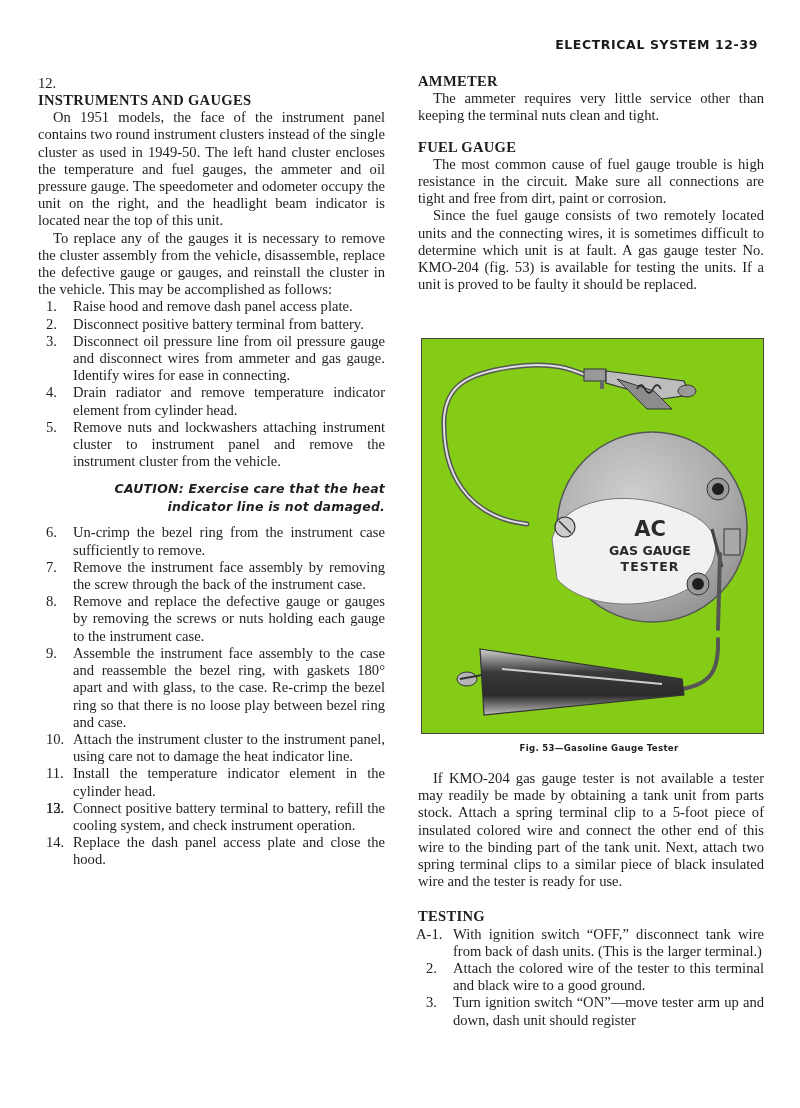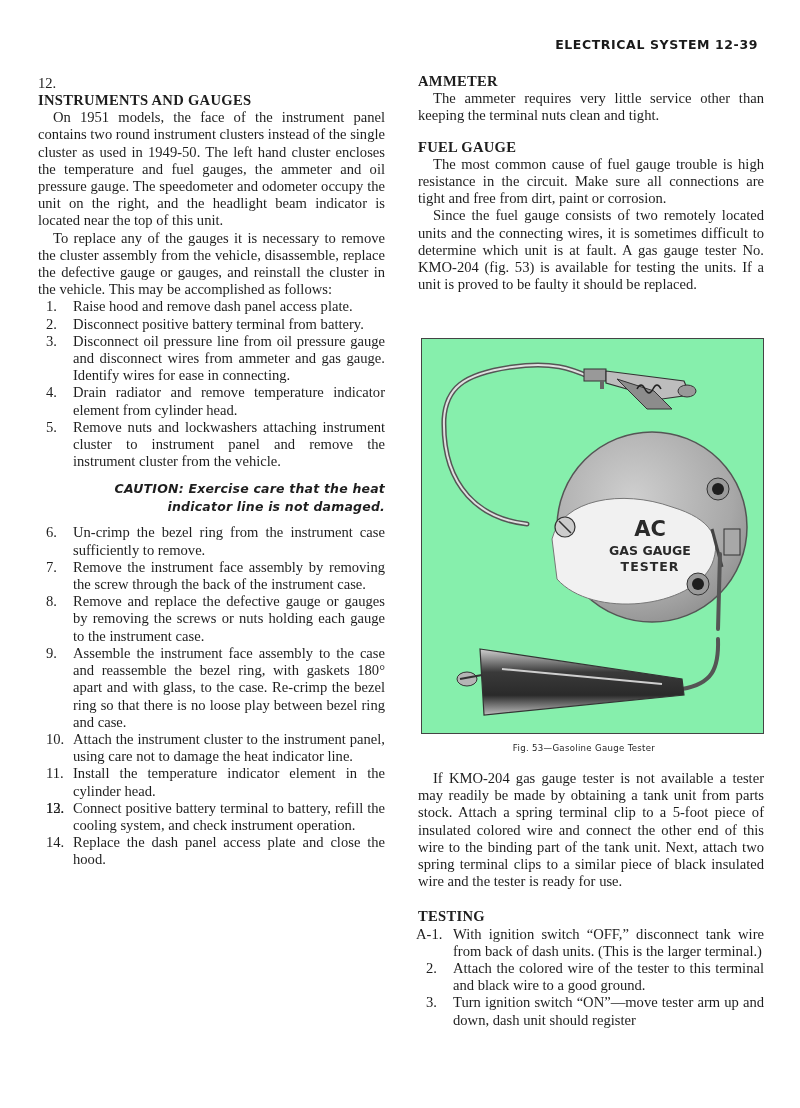--- a/index.html
+++ b/index.html
@@ -25,26 +25,26 @@
   .list li .num { position: absolute; left: 8px; width: 28px; }
 
   .caution {
     font-family: "DejaVu Sans", sans-serif; font-weight: bold; font-style: italic;
     font-size: 12.5px; line-height: 18px; margin: 10px 0 8px 40px; text-align: right;
     letter-spacing: 0.2px;
   }
 
   .figure {
     position: absolute; left: 421px; top: 338px; width: 341px; height: 394px;
-    border: 1.5px solid #444; background: #86efac;
+    border: 1.5px solid #444; background: #84cc16;
   }
   .figure svg { width: 100%; height: 100%; display: block; }
   .fig-caption {
-    position: absolute; left: 412px; top: 743px; width: 344px; text-align: center;
-    font-family: "DejaVu Sans", sans-serif; font-weight: normal; font-size: 8.6px; letter-spacing: 0.3px;
+    position: absolute; left: 427px; top: 743px; width: 344px; text-align: center;
+    font-family: "DejaVu Sans", sans-serif; font-weight: bold; font-size: 8.6px; letter-spacing: 0.3px;
   }
 </style>
 </head>
 <body>
 
 <div class="running-head">ELECTRICAL SYSTEM 12-39</div>
 
 <div class="col col-left">
   <ol class="list" style="margin-left:-8px;">
     <li>

